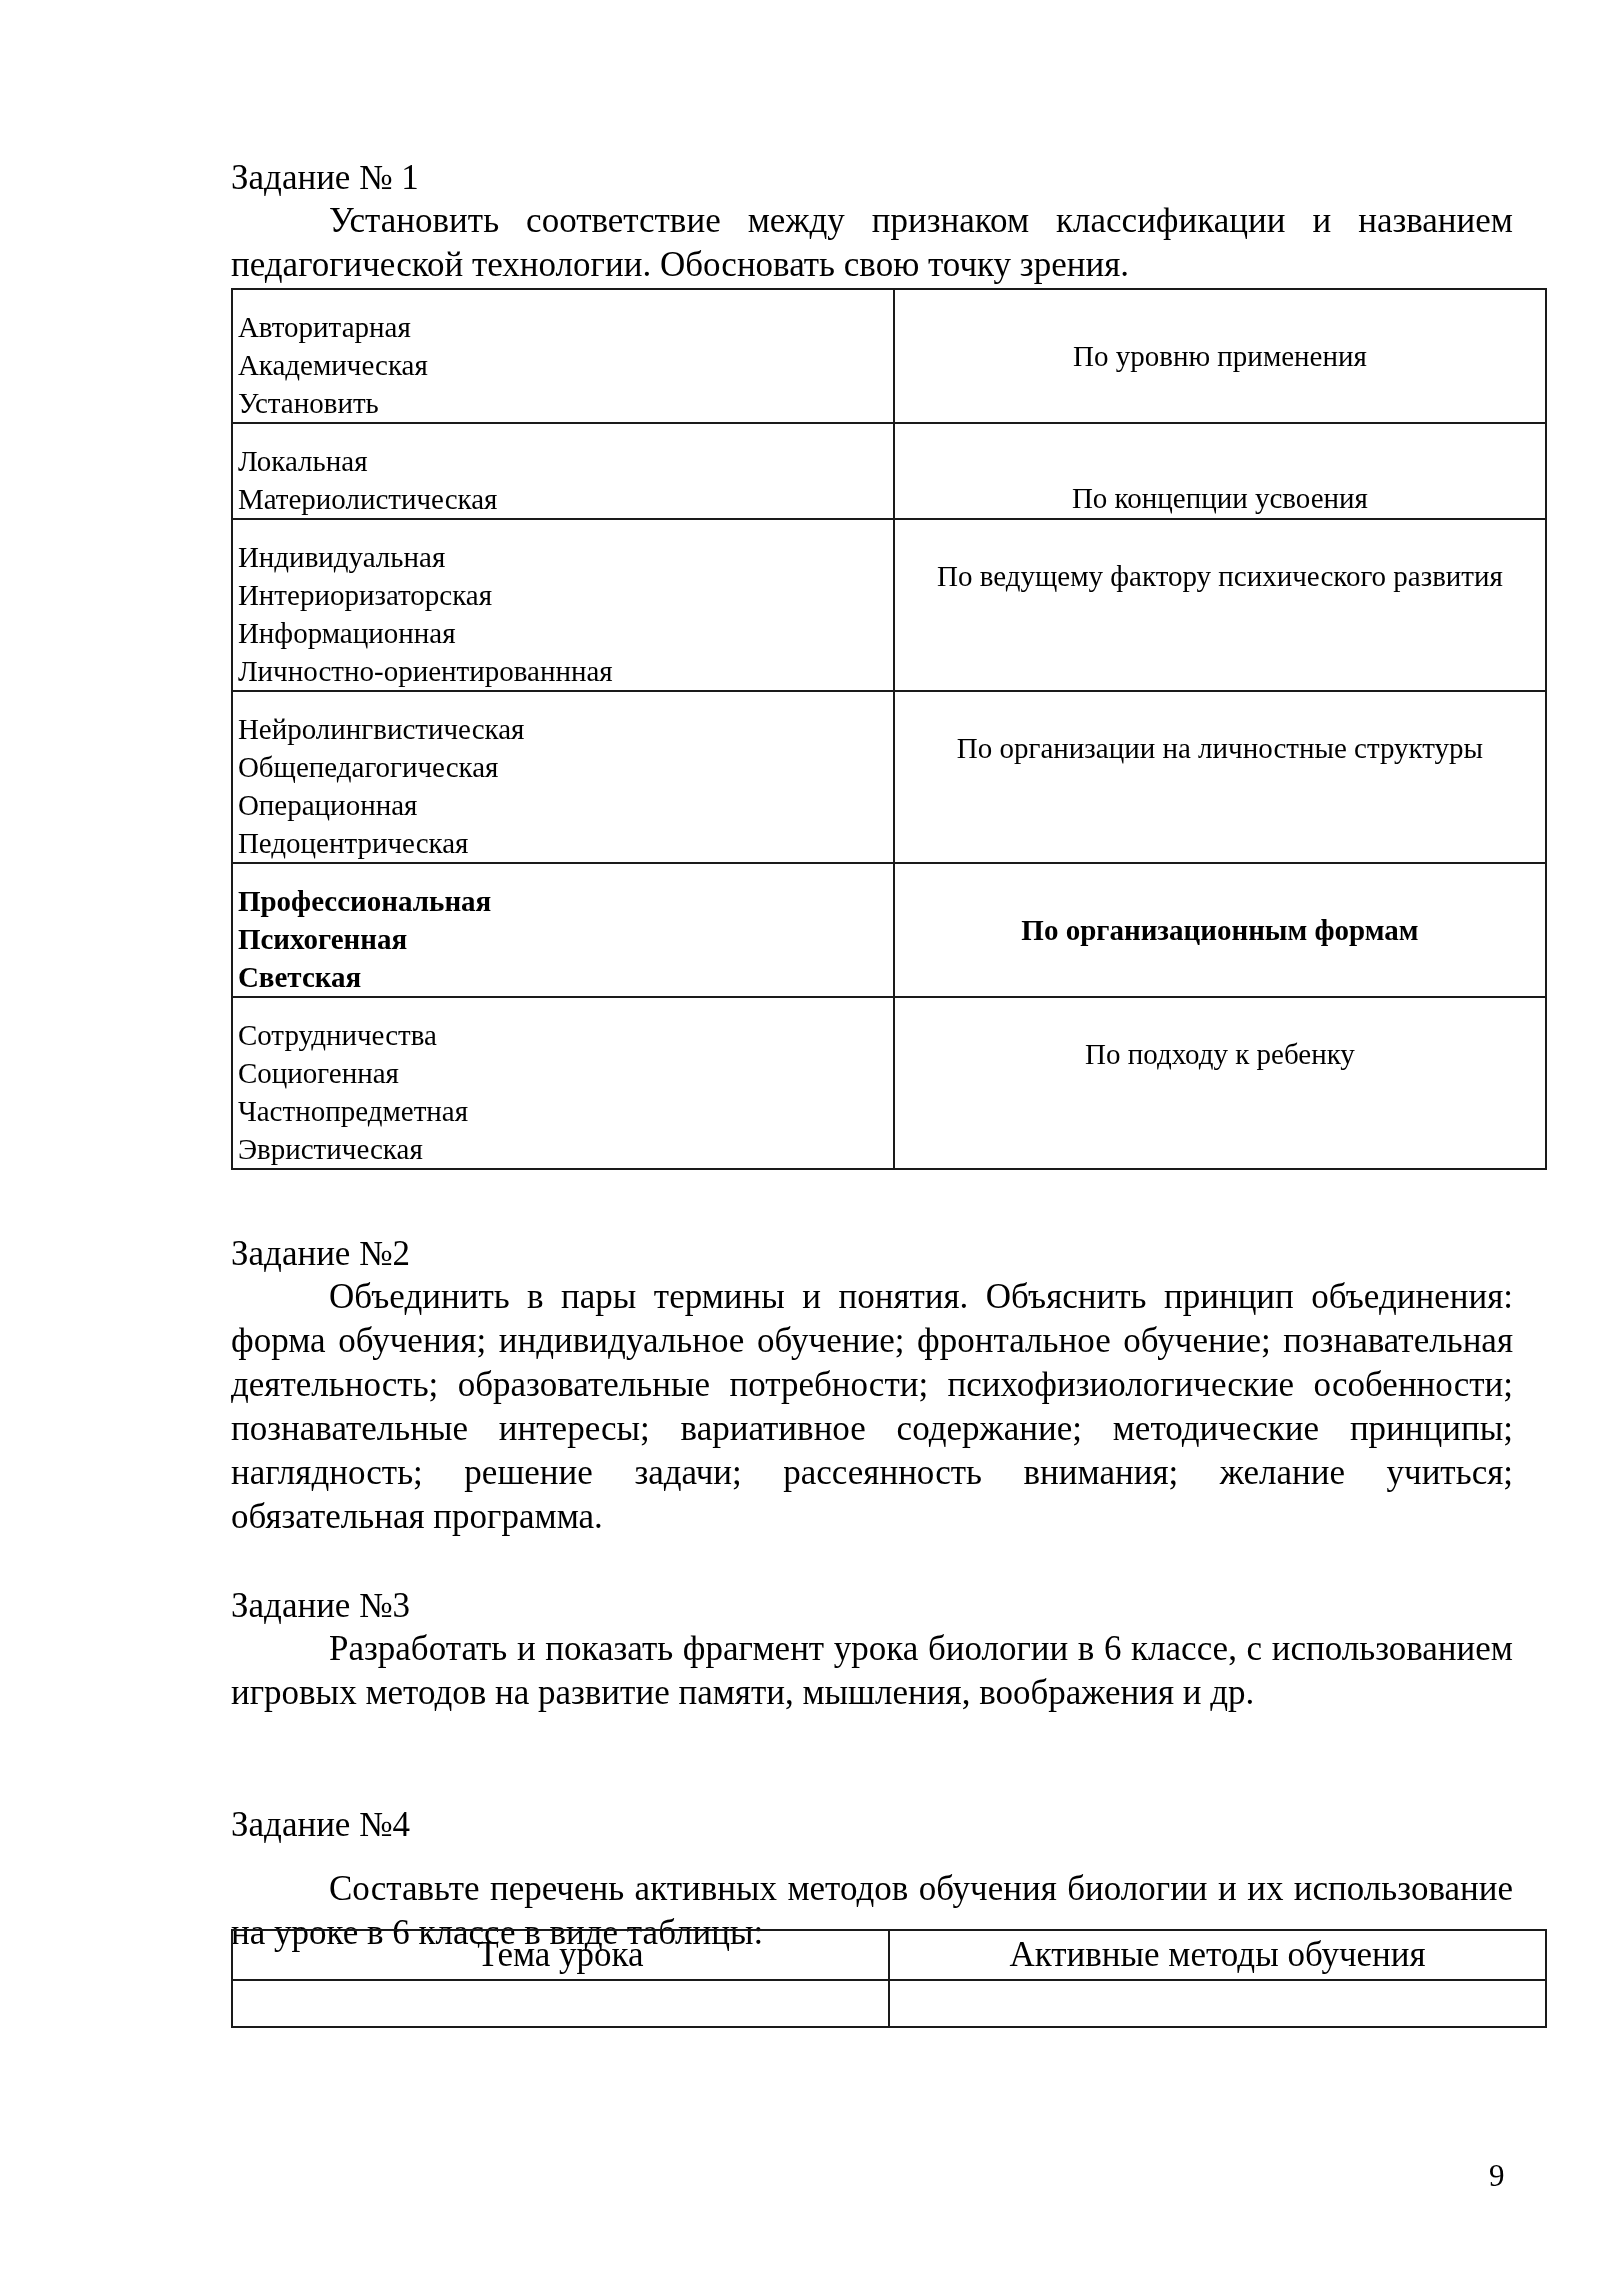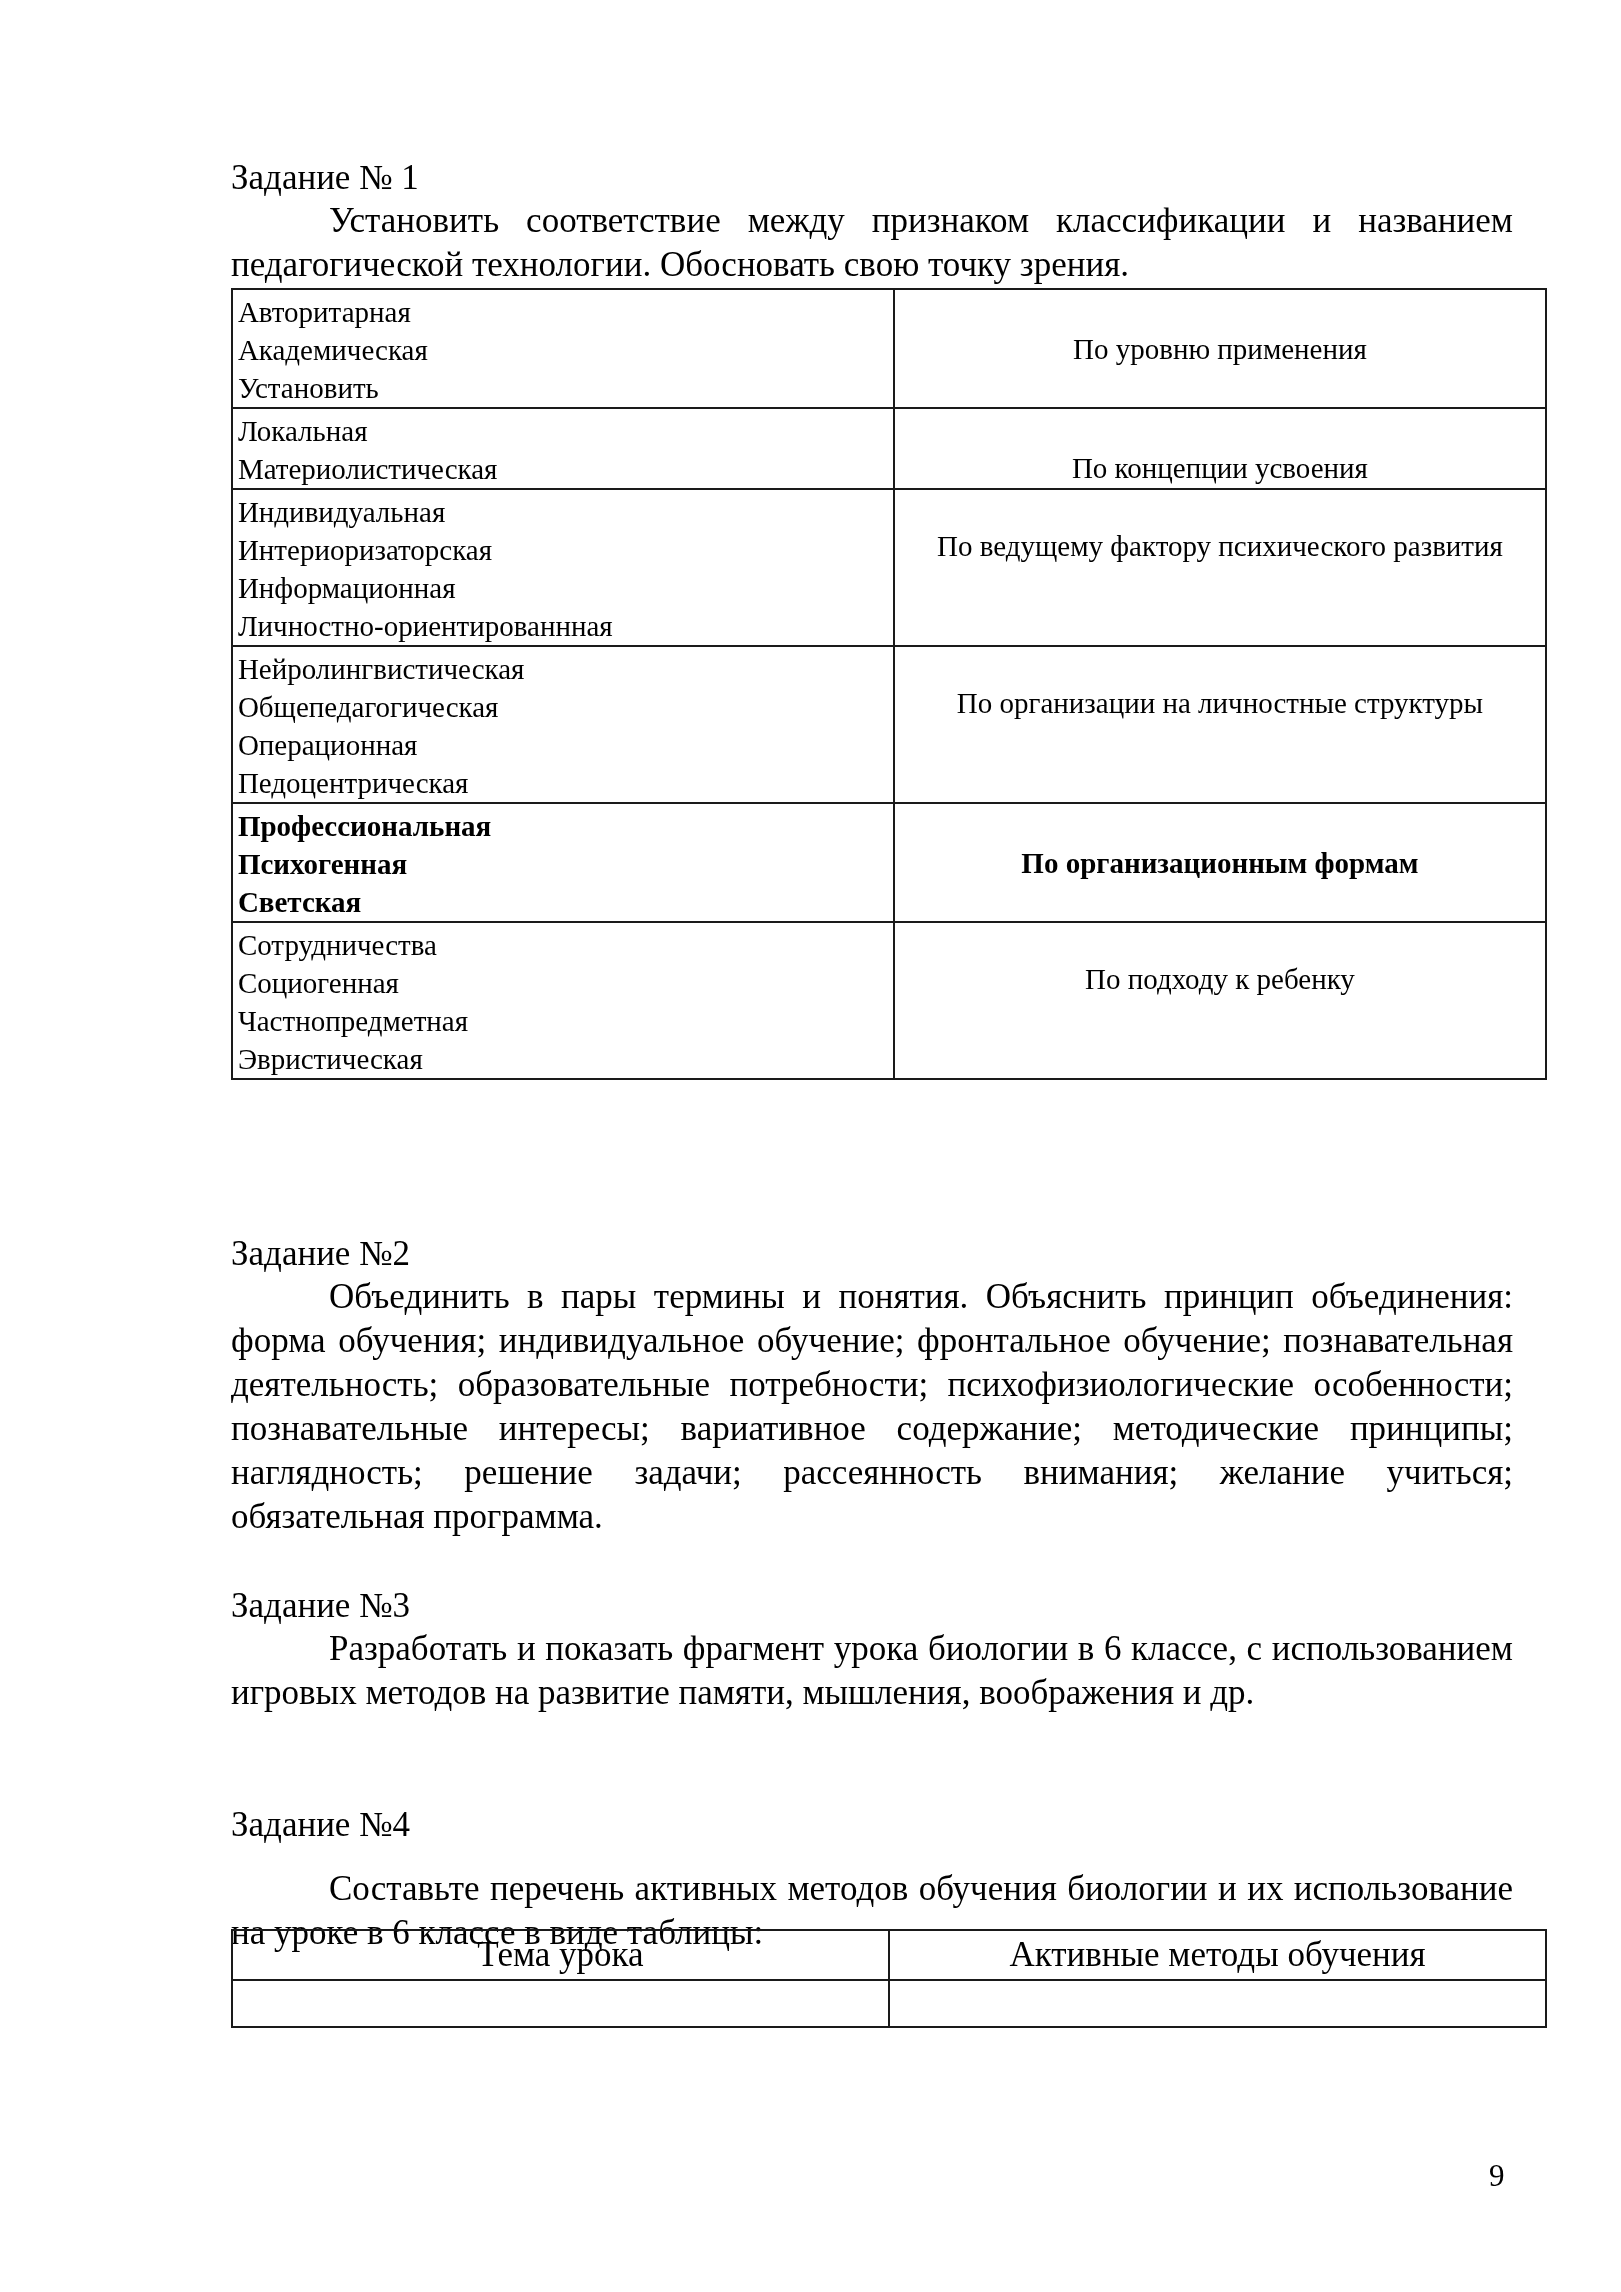--- a/index.html
+++ b/index.html
@@ -24,21 +24,21 @@
   
   .t1 {
     position: absolute; left: 231px; top: 288px;
     width: 1316px; border-collapse: collapse;
     table-layout: fixed;
   }
   .t1 td {
     border: 2.5px solid #1a1a1a; padding: 0; vertical-align: top;
     font-size: 29px; line-height: 38px;
   }
-  .t1 td.left { width: 655px; padding-left: 4.9px; padding-top: 3px; }
+  .t1 td.left { width: 655px; padding-left: 4.9px; padding-top: 18px; }
   .t1 td.right { text-align: center; vertical-align: middle; padding: 0 9px; margin-top: 16px; }
   .t1 td.right.bottom-align { vertical-align: bottom; padding-bottom: 1px; }
   .t1 td.right.top-align { vertical-align: top; padding-top: 37px; }
   .t1 .item { display: block; white-space: nowrap; }
 
   
   .t4 {
     position: absolute; left: 231px; top: 1929px;
     width: 1316px; border-collapse: collapse; table-layout: fixed;
   }

